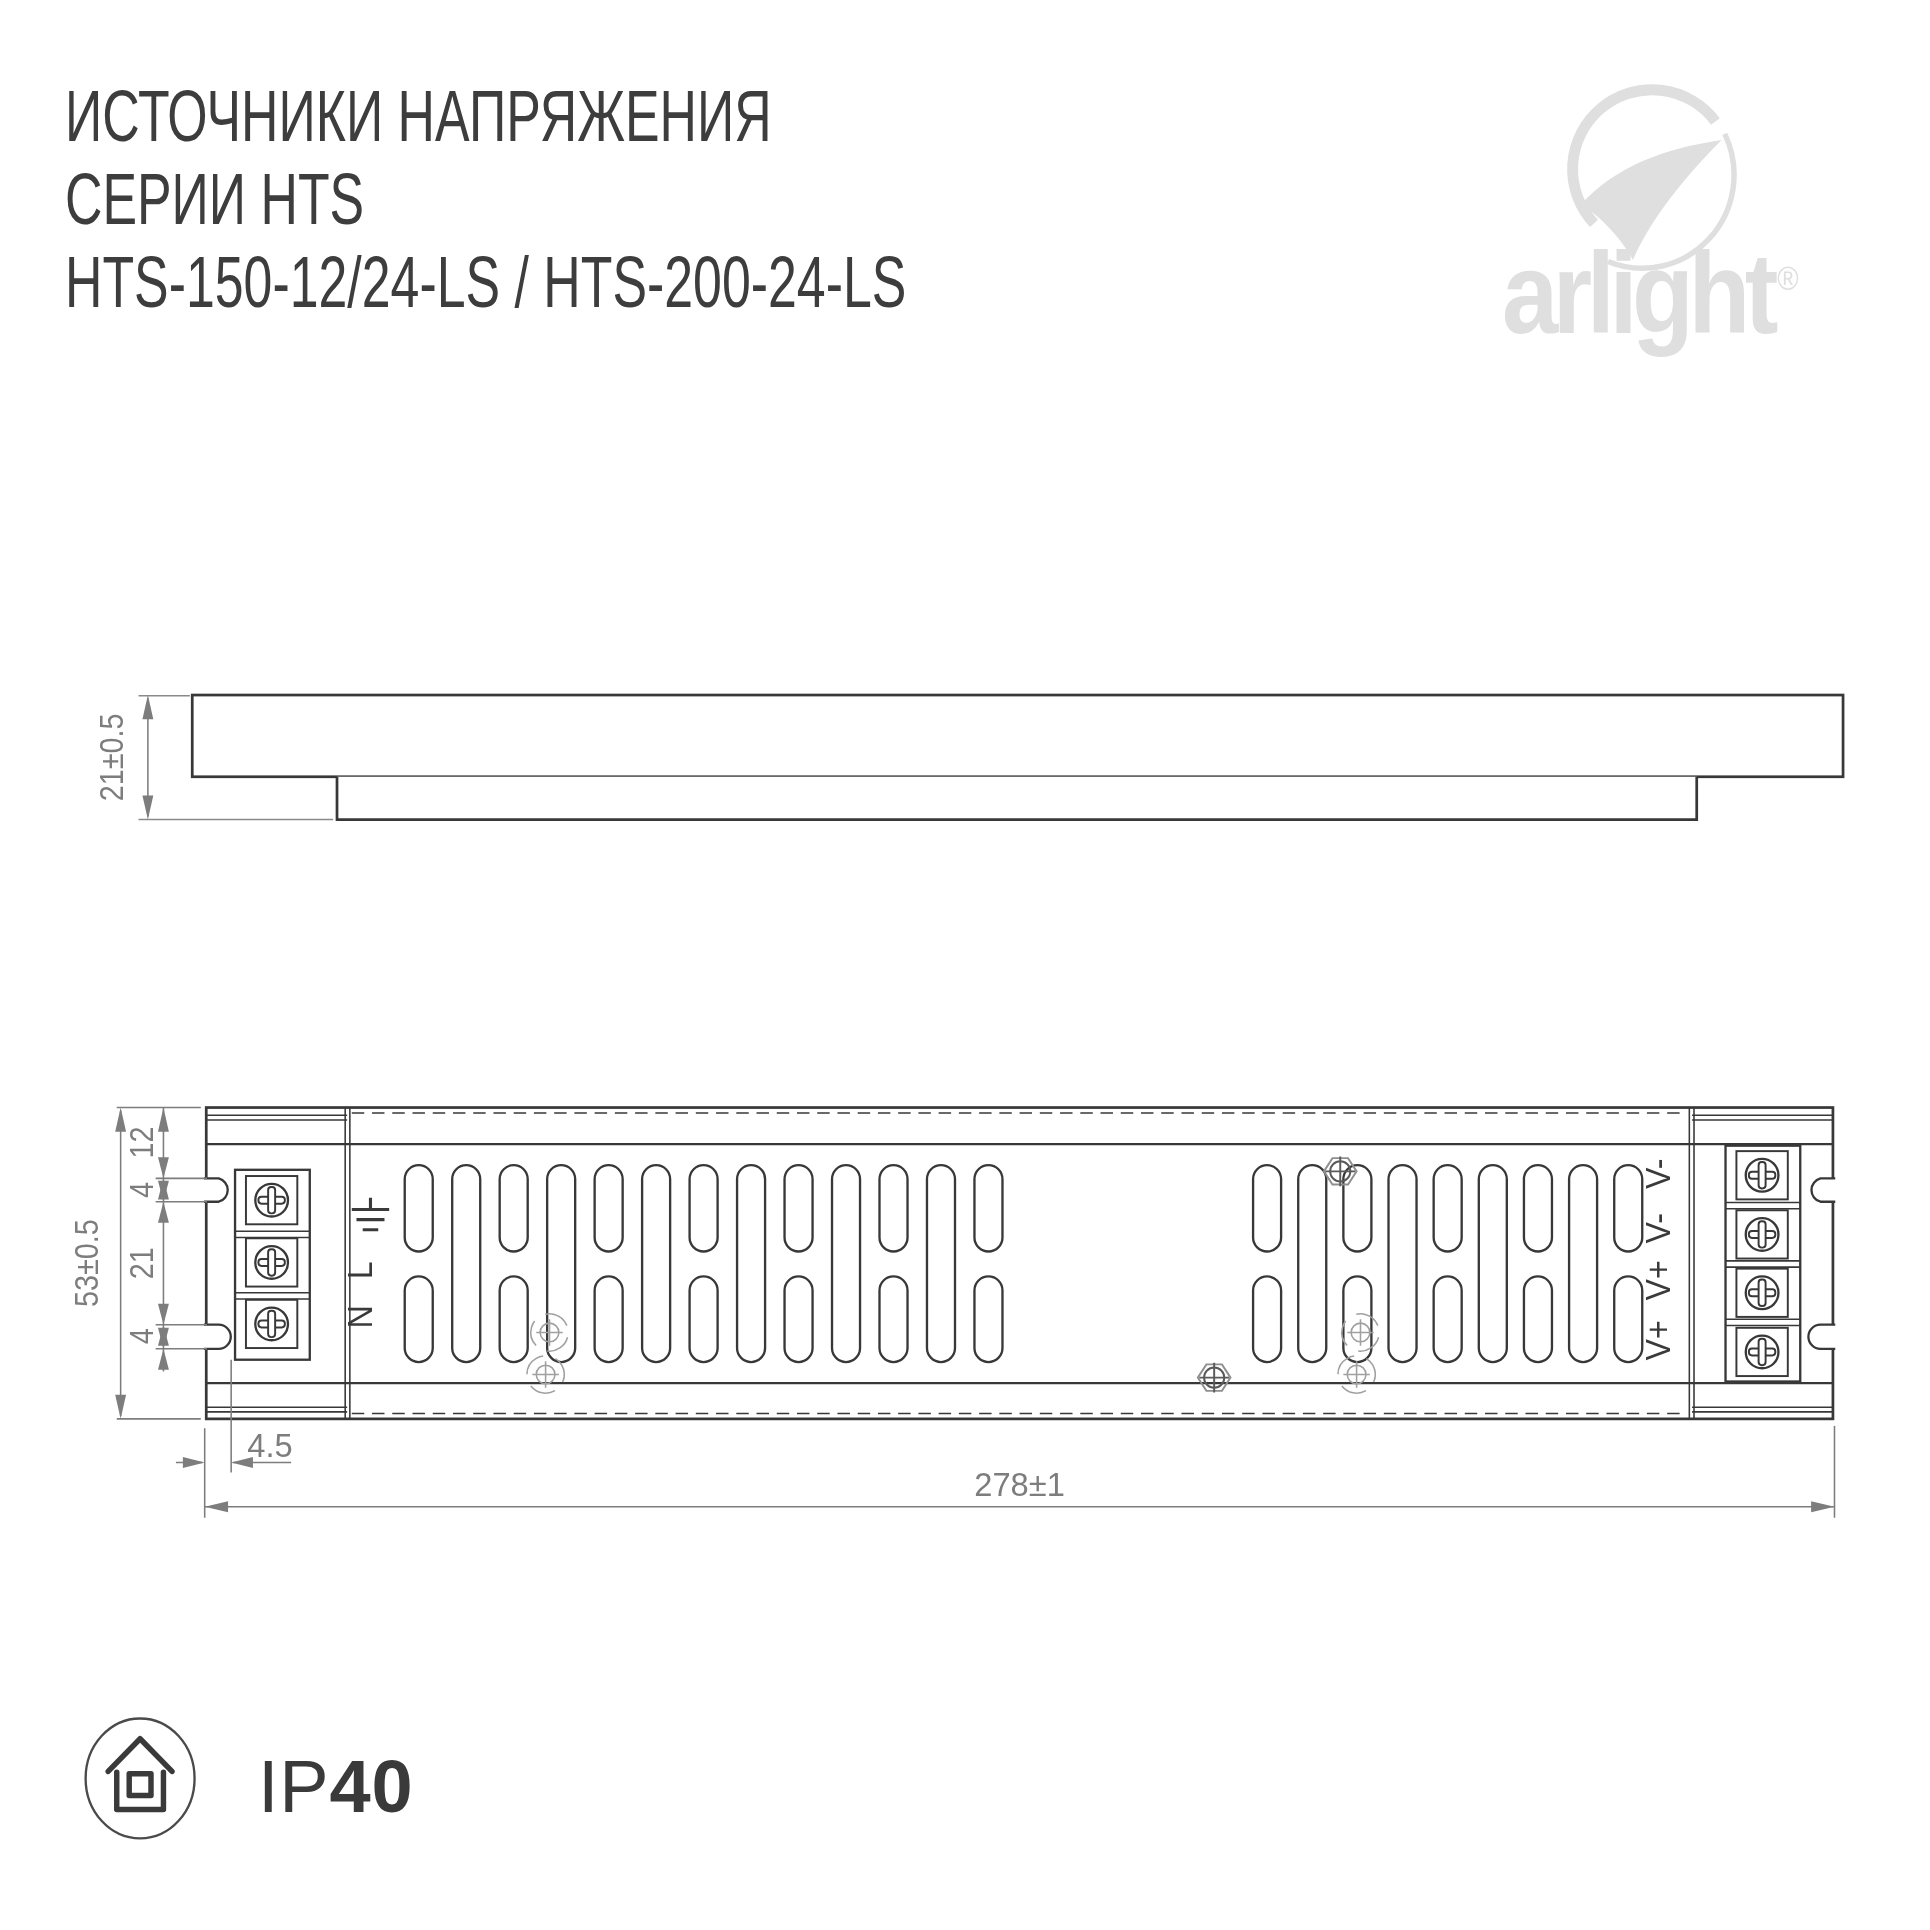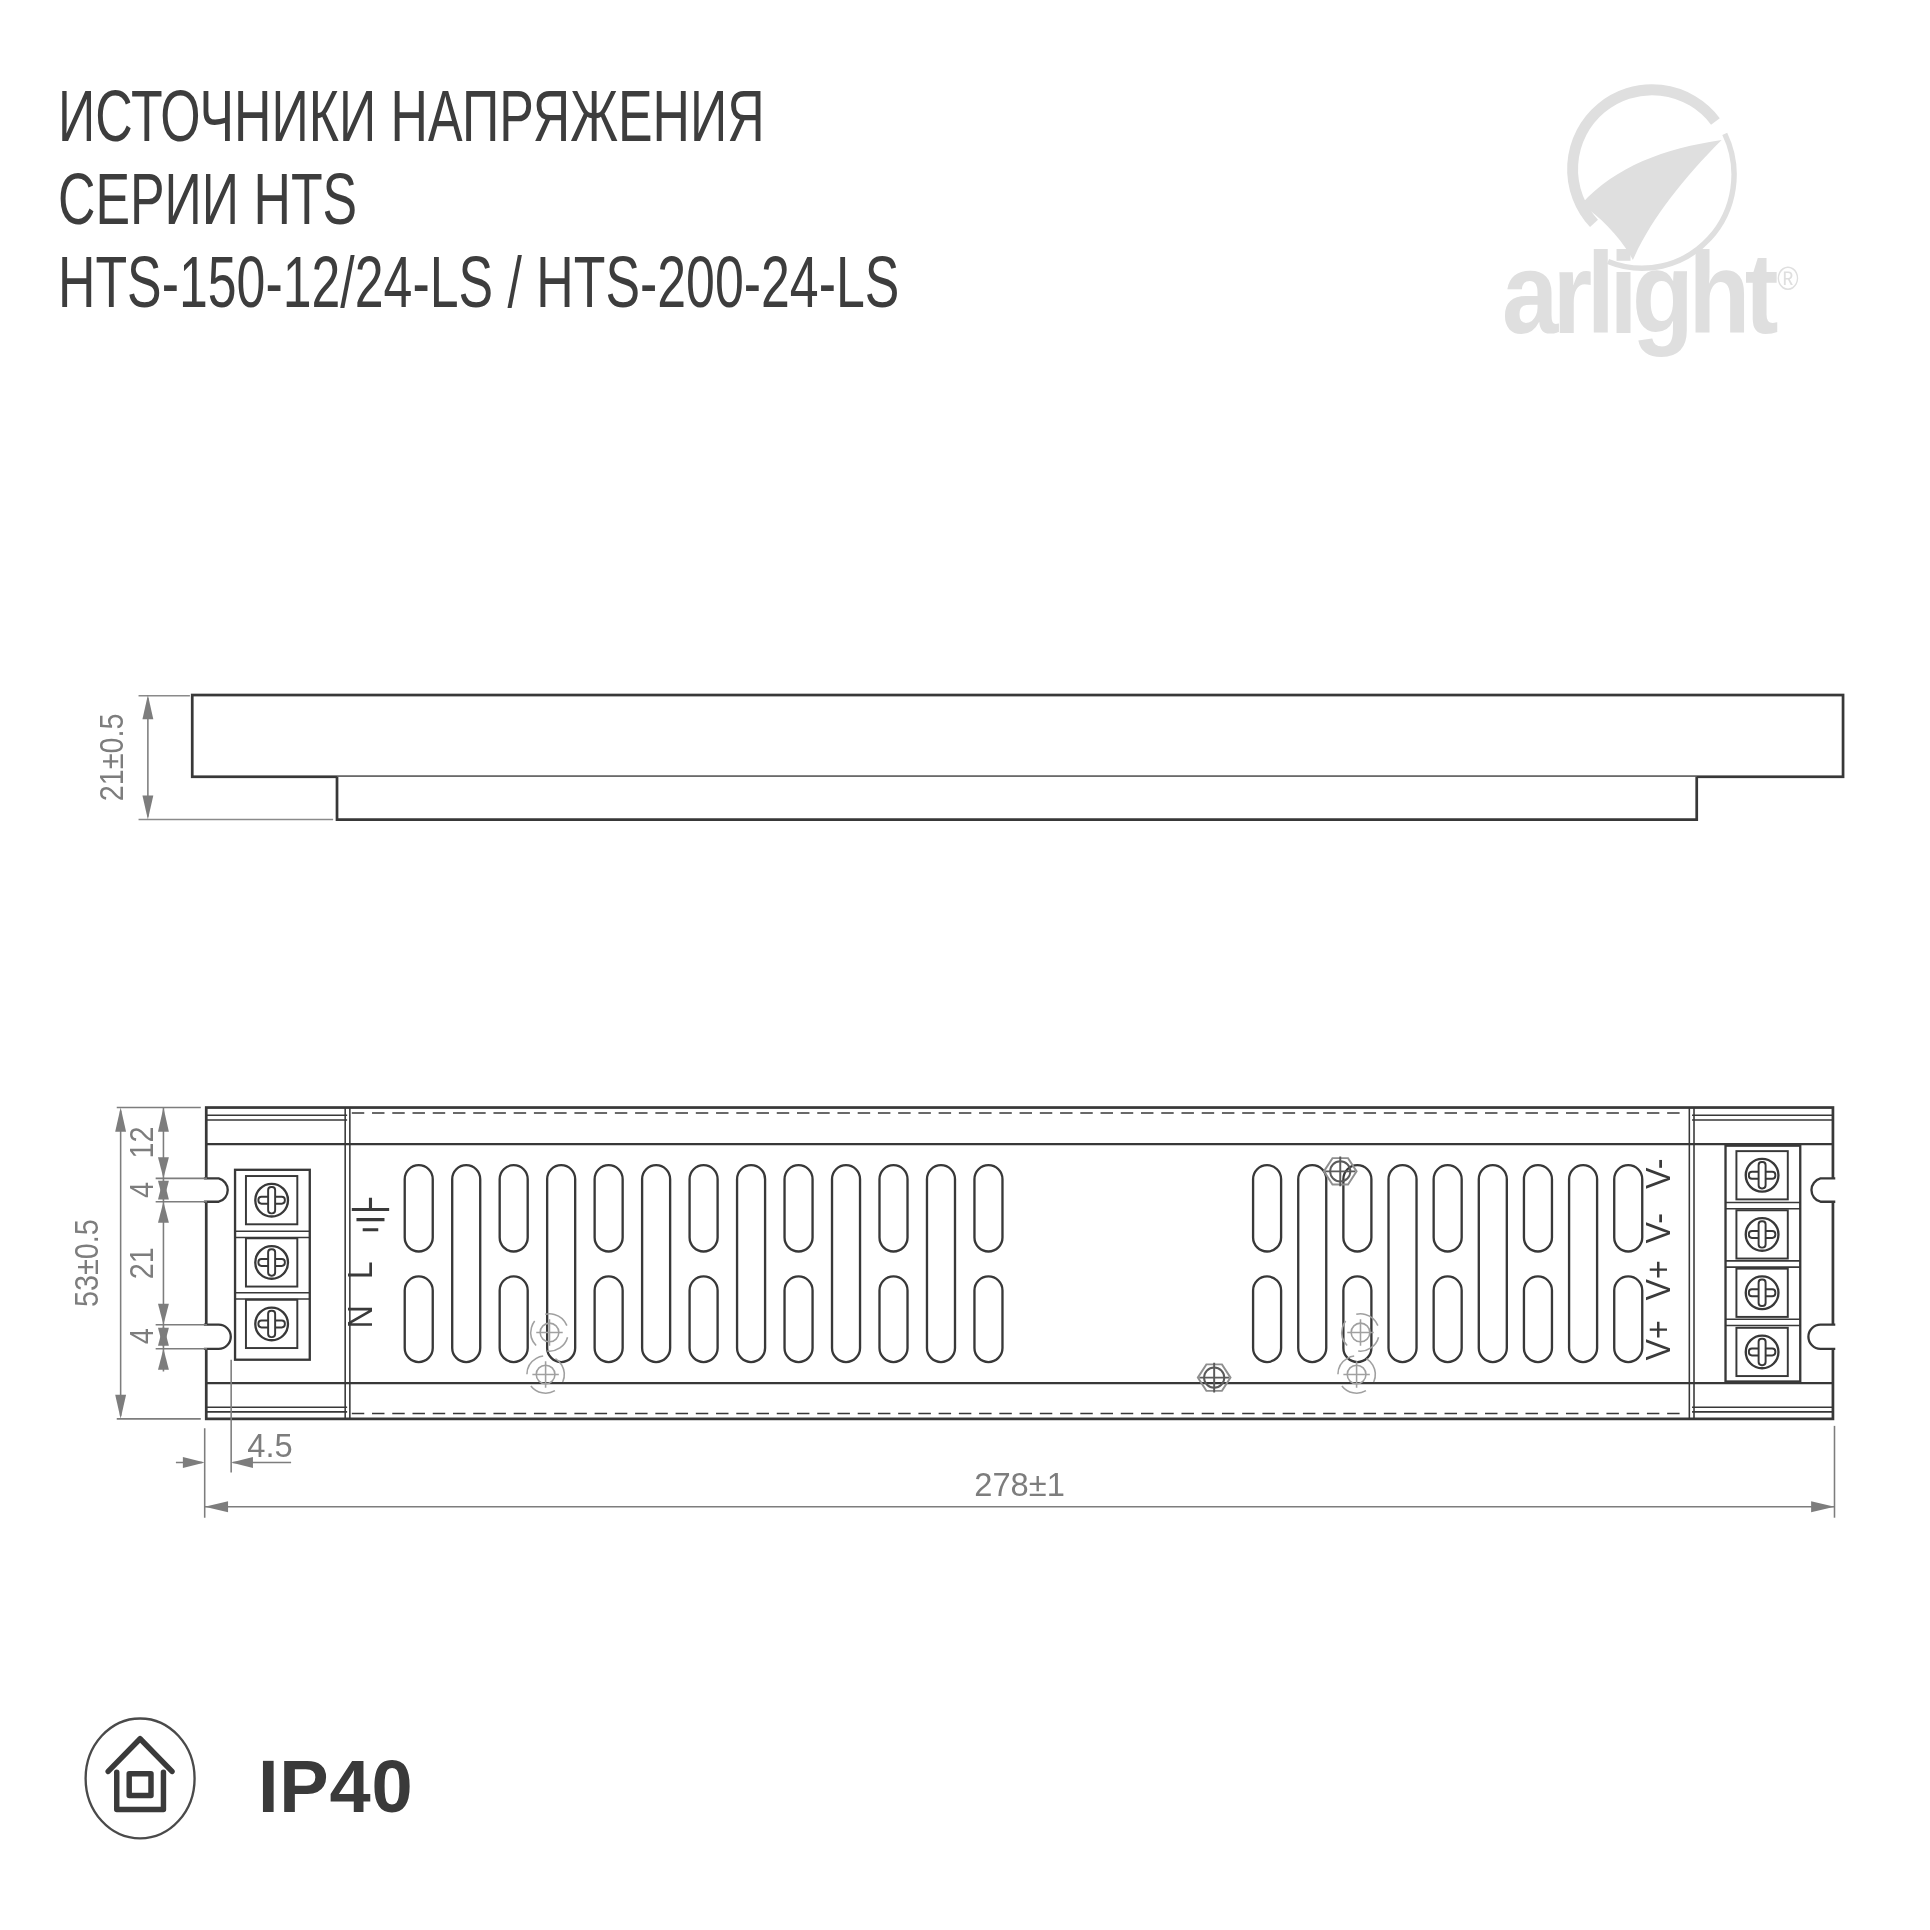--- a/index.html
+++ b/index.html
@@ -5,21 +5,21 @@
   html,body{margin:0;padding:0;background:#ffffff;}
   .page{
     position:relative;
     width:1931px;height:1931px;
     background:#ffffff;
     font-family:"Liberation Sans", sans-serif;
     overflow:hidden;
   }
   svg{position:absolute;left:0;top:0;}
   .titleblock{
-    position:absolute;left:58px;top:75px;
+    position:absolute;left:65px;top:75px;
     color:#3d3d3d;
   }
   .titleline{
     font-size:72px;
     font-weight:500;
     line-height:83px;
     white-space:nowrap;
     transform:scaleX(0.72);
     transform-origin:left top;
     letter-spacing:0px;
@@ -42,21 +42,21 @@
     margin-left:4.7px;
   }
   .iptext{
     position:absolute;left:258px;top:1750px;
     color:#3a3a3a;
     font-size:74px;
     line-height:74px;
     white-space:nowrap;
     letter-spacing:0.8px;
   }
-  .iptext .ip-prefix{font-weight:700;}
+  .iptext .ip-prefix{font-weight:400;}
   .iptext .ip-value{font-weight:700;}
   text{font-family:"Liberation Sans", sans-serif;}
   .dimtxt{fill:#7d7d7d;font-size:42px;}
   .lbltxt{fill:#3a3a3a;font-size:46px;font-weight:400;}
 </style>
 </head>
 <body>
 
 <div class="page">
 

